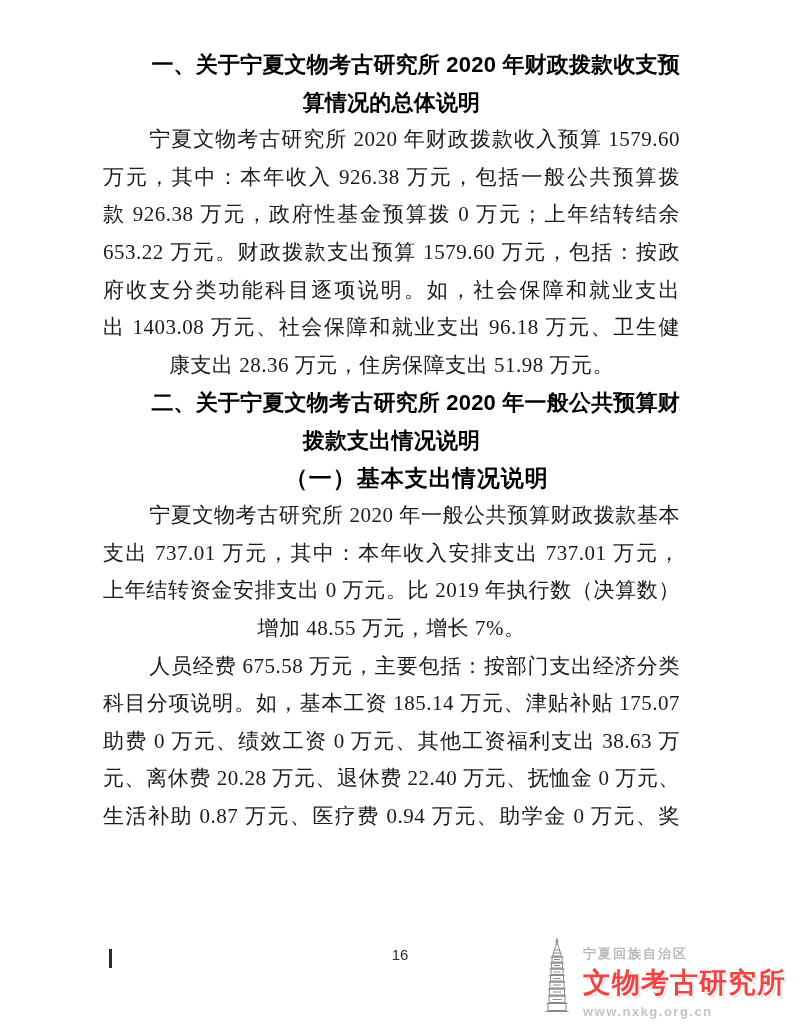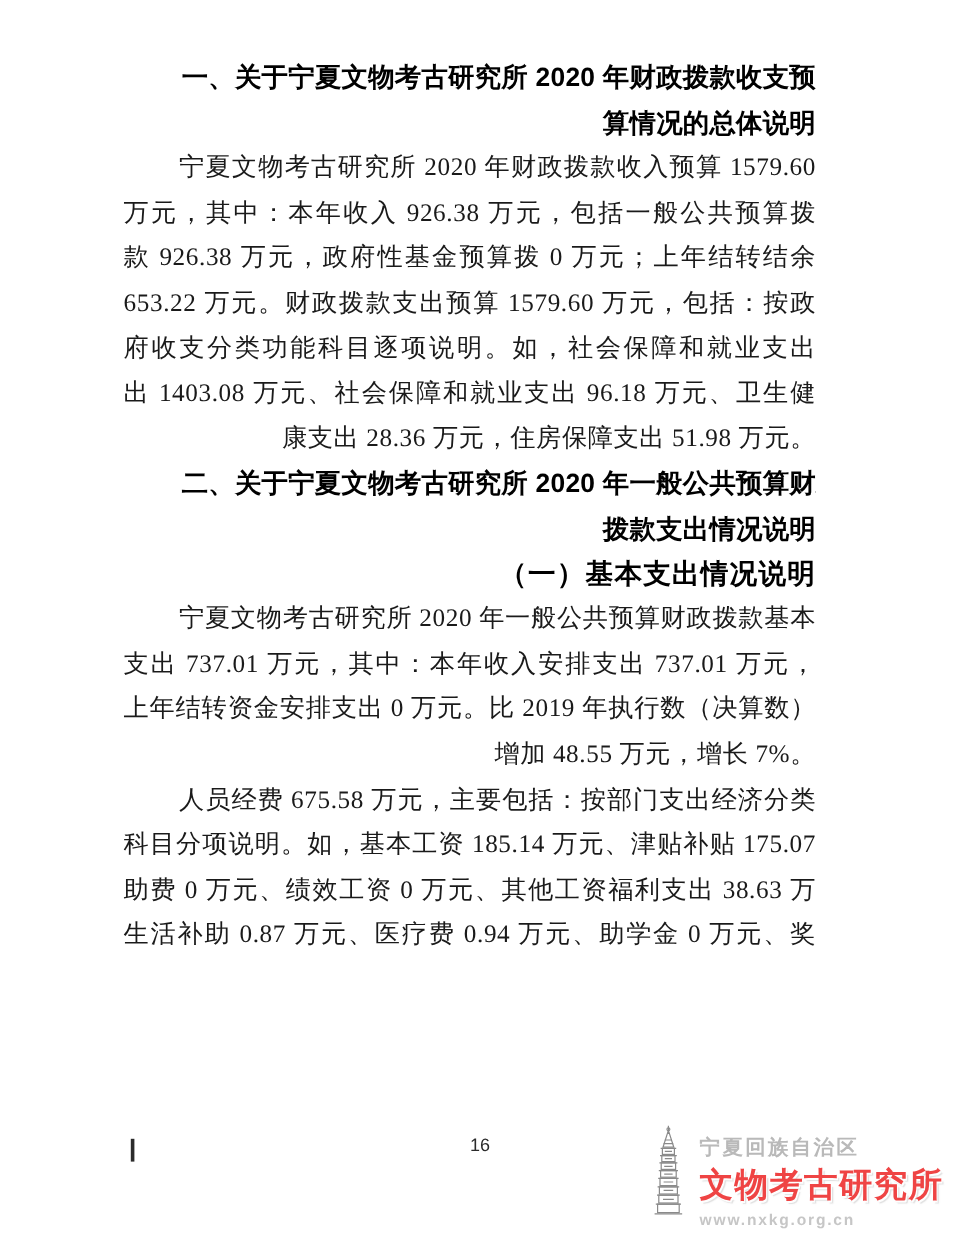--- a/index.html
+++ b/index.html
@@ -21,21 +21,21 @@
     left: 103px;
     top: 46px;
     width: 577px;
   }
   .line {
     height: 37.6px;
     line-height: 37.6px;
     font-size: 21px;
     white-space: nowrap;
     overflow: hidden;
-    text-align: right;
+    text-align: center;
     letter-spacing: 0.5px;
   }
   .line.justify {
     text-align: justify;
     text-align-last: justify;
   }
   .line.indent {
     text-indent: 2.2em;
   }
   .block.heading .line {
@@ -79,21 +79,21 @@
   }
   .logo-icon {
     width: 24px;
     height: 76px;
     margin-top: 4px;
   }
   .logo-text {
     margin-left: 14px;
   }
   .logo-region {
-    font-size: 17px;
+    font-size: 13px;
     font-weight: 700;
     letter-spacing: 2px;
     color: #b9b9b9;
     text-shadow: 1px 1px 0 rgba(255,255,255,0.9);
     margin-top: 11px;
     font-family: "Liberation Sans", "DejaVu Sans", sans-serif;
   }
   .logo-org {
     font-size: 28px;
     font-weight: 700;
@@ -142,20 +142,21 @@
       <div class="block paragraph">
         <div class="line indent justify">宁夏文物考古研究所 2020 年一般公共预算财政拨款基本</div>
         <div class="line justify">支出 737.01 万元，其中：本年收入安排支出 737.01 万元，</div>
         <div class="line justify">上年结转资金安排支出 0 万元。比 2019 年执行数（决算数）</div>
         <div class="line">增加 48.55 万元，增长 7%。</div>
       </div>
       <div class="block paragraph">
         <div class="line indent justify">人员经费 675.58 万元，主要包括：按部门支出经济分类</div>
         <div class="line justify">科目分项说明。如，基本工资 185.14 万元、津贴补贴 175.07</div>
         <div class="line justify">助费 0 万元、绩效工资 0 万元、其他工资福利支出 38.63 万</div>
+        <div class="line justify">元、离休费 20.28 万元、退休费 22.40 万元、抚恤金 0 万元、</div>
         <div class="line justify">生活补助 0.87 万元、医疗费 0.94 万元、助学金 0 万元、奖</div>
       </div>
     </main>
 
   <span class="footer-mark"></span>
 
   <div class="page-number">16</div>
 
   <div class="logo">
     <svg class="logo-icon" viewBox="0 0 24 76" fill="none" stroke="#8a8a8a" stroke-width="1">

